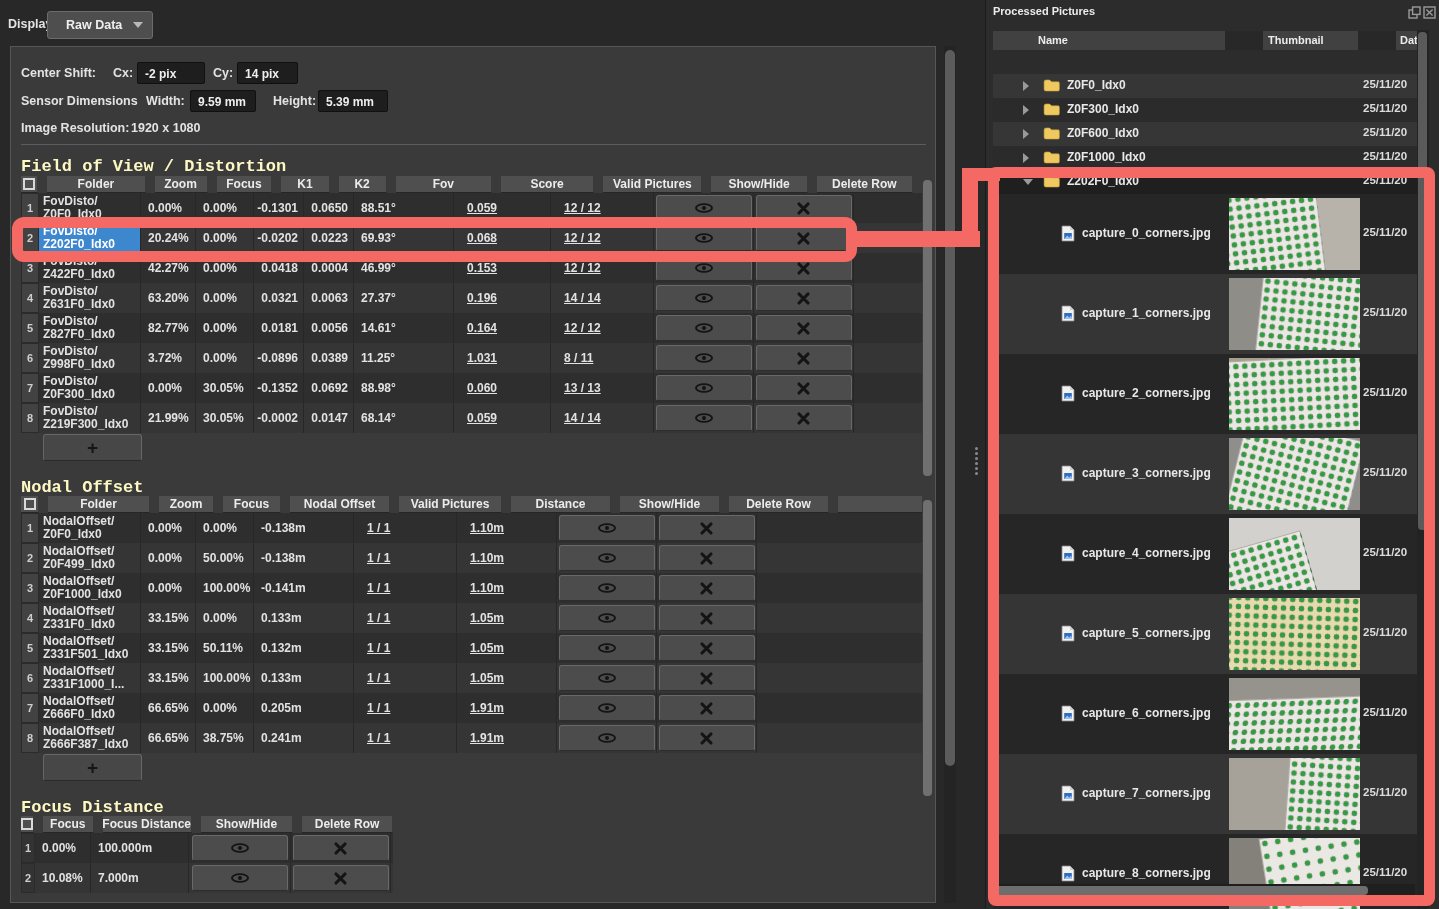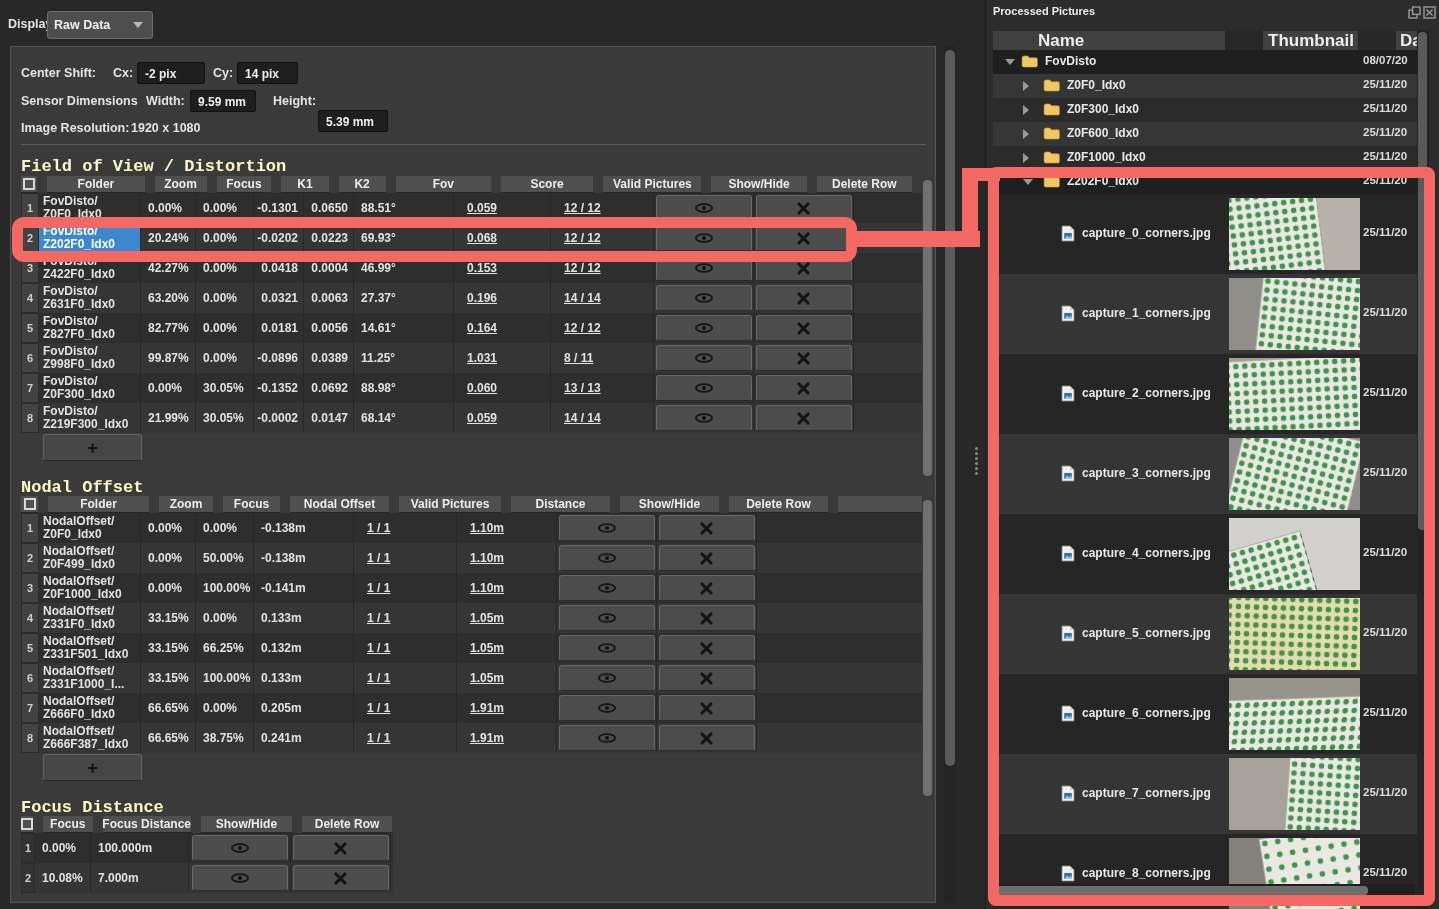--- a/index.html
+++ b/index.html
@@ -2,21 +2,21 @@
 <html><head>
 <meta charset="utf-8">
 <style>
   html,body{margin:0;padding:0;background:#1f1f1f;}
   .stage{position:relative;width:1439px;height:909px;background:#282828;overflow:hidden;
          font-family:"Liberation Sans",sans-serif;color:#e6e6e6;font-weight:700;}
   
   .lbl{position:absolute;font-size:12.5px;color:#e3e3e3;line-height:22px;white-space:nowrap;}
   .combo{position:absolute;left:47px;top:11px;width:104px;height:26px;background:#4e4e4e;
          border:1px solid #6b6b6b;border-radius:3px;display:flex;align-items:center;}
-  .combo .val{font-size:12.5px;color:#efefef;padding-left:6px;flex:1;}
+  .combo .val{font-size:12.5px;color:#efefef;padding-left:18px;flex:1;}
   .caret{width:0;height:0;border-left:5px solid transparent;border-right:5px solid transparent;
          border-top:6px solid #b9b9b9;margin-right:9px;}
   
   .lpanel{position:absolute;left:10px;top:46px;width:926px;height:857px;background:#3a3a3a;
           border:1px solid #565656;box-sizing:border-box;}
   .inp{position:absolute;height:22px;background:#1e1e1e;border:1px solid #101010;border-radius:2px;
        color:#efefef;font-size:12px;line-height:22px;padding-left:7px;box-sizing:border-box;}
   .hr{position:absolute;left:10px;width:905px;height:1px;background:#5c5c5c;}
   .sect{position:absolute;left:10px;font-size:17px;color:#fef9c3;font-family:Liberation Mono, monospace;}
   
@@ -64,21 +64,21 @@
   .msb-thumb{position:absolute;left:945px;top:50px;width:10px;height:716px;background:#5c5c5c;border-radius:5px;}
   .grip{position:absolute;left:975px;top:447px;display:flex;flex-direction:column;gap:2px;}
   .grip i{width:3px;height:3px;border-radius:50%;background:#8a8a8a;display:block;}
   
   .rpanel{position:absolute;left:985px;top:0;width:454px;height:909px;background:#2c2c2c;
           border-left:1px solid #1c1c1c;box-sizing:border-box;}
   .rtitle{position:absolute;left:7px;top:5px;font-size:11px;color:#ececec;}
   .wicon{position:absolute;top:6px;width:13px;height:13px;}
   .plist{position:absolute;left:7px;top:31px;width:425px;height:878px;overflow:hidden;}
   .phead{position:absolute;left:0;top:0;width:425px;height:19px;background:#414141;}
-  .phead span{position:absolute;top:0;line-height:19px;font-size:17px;color:#ececec;white-space:nowrap;padding-left:37px;}
+  .phead span{position:absolute;top:0;line-height:19px;font-size:11px;color:#ececec;white-space:nowrap;padding-left:37px;}
   .psep{position:absolute;top:0;width:1px;height:19px;background:#282828;}
   .prow{position:absolute;left:0;width:425px;height:24px;}
   .prow.dk{background:#1f1f1f;} .prow.lt{background:#363636;} .prow.md{background:#2b2b2b;}
   .crow{position:absolute;left:0;width:425px;height:80px;}
   .crow.cdk{background:#262626;} .crow.clt{background:#353535;}
   .pname{position:absolute;font-size:12px;color:#e8e8e8;white-space:nowrap;}
   .pdate{position:absolute;left:370px;font-size:11.5px;color:#dcdcdc;white-space:nowrap;}
   .arr-d{position:absolute;width:0;height:0;border-left:5px solid transparent;border-right:5px solid transparent;
          border-top:6px solid #9a9a9a;}
   .arr-r{position:absolute;width:0;height:0;border-top:5px solid transparent;border-bottom:5px solid transparent;
@@ -125,21 +125,21 @@
     <span class="lbl" style="left:10px;top:15px;">Center Shift:</span>
     <span class="lbl" style="left:102px;top:15px;">Cx:</span>
     <div class="inp" style="left:126px;top:15px;width:68px;">-2 pix</div>
     <span class="lbl" style="left:202px;top:15px;">Cy:</span>
     <div class="inp" style="left:226px;top:15px;width:61px;">14 pix</div>
 
     <span class="lbl" style="left:10px;top:43px;">Sensor Dimensions</span>
     <span class="lbl" style="left:135px;top:43px;">Width:</span>
     <div class="inp" style="left:179px;top:43px;width:66px;">9.59 mm</div>
     <span class="lbl" style="left:262px;top:43px;">Height:</span>
-    <div class="inp" style="left:307px;top:43px;width:70px;margin-top:20px;">5.39 mm</div>
+    <div class="inp" style="left:307px;top:43px;width:70px;">5.39 mm</div>
 
     <span class="lbl" style="left:10px;top:70px;">Image Resolution:</span>
     <span class="lbl" style="left:120px;top:70px;">1920 x 1080</span>
 
     <div class="hr" style="top:97px;"></div>
 
     <div class="sect" style="top:110px;">Field of View / Distortion</div>
     <div class="tbl" id="fov-table" style="left:10px;top:129px;width:901px;">
         <div class="thead">
           <div class="hcell cnum">
@@ -306,21 +306,21 @@
             </div>
           </div>
           <div class="cell cfill"></div>
         </div>
         <div class="trow alt">
           <div class="cell cnum">6</div>
           <div class="cell cfolder">
             <div class="fl">FovDisto/</div>
             <div class="fl">Z998F0_Idx0</div>
           </div>
-          <div class="cell czoom pl6">99.87%</div>
+          <div class="cell czoom pl6">3.72%</div>
           <div class="cell cfocus pl6">0.00%</div>
           <div class="cell ck1 ralign">-0.0896</div>
           <div class="cell ck2 ralign">0.0389</div>
           <div class="cell cfov pl6">11.25°</div>
           <div class="cell cscore pl14">1.031</div>
           <div class="cell cvalid pl14">8 / 11</div>
           <div class="cell cshow bcell">
             <div class="ebtn">
               <svg class="ico" viewBox="0 0 26 12">
                 <ellipse cx="13" cy="6" rx="9.5" ry="4.6" fill="none" stroke="#141414" stroke-width="2.2"></ellipse>
@@ -531,21 +531,21 @@
           </div>
           <div class="cell cfill"></div>
         </div>
         <div class="trow">
           <div class="cell cnum">5</div>
           <div class="cell cfolder">
             <div class="fl">NodalOffset/</div>
             <div class="fl">Z331F501_Idx0</div>
           </div>
           <div class="cell czoom pl6">33.15%</div>
-          <div class="cell cfocus pl6">66.25%</div>
+          <div class="cell cfocus pl6">50.11%</div>
           <div class="cell coff pl6">0.132m</div>
           <div class="cell cvalid pl14">1 / 1</div>
           <div class="cell cdist pl14">1.05m</div>
           <div class="cell cshow bcell">
             <div class="ebtn">
               <svg class="ico" viewBox="0 0 26 12">
                 <ellipse cx="13" cy="6" rx="9.5" ry="4.6" fill="none" stroke="#141414" stroke-width="2.2"></ellipse>
                 <circle cx="13" cy="6" r="2.4" fill="#141414"></circle>
               </svg>
             </div>
@@ -725,28 +725,20 @@
       <path d="M3.4 3.4 L9.6 9.6 M9.6 3.4 L3.4 9.6" stroke="#9a9a9a" stroke-width="1.4"></path>
     </svg>
     <div class="plist" id="plist">
       <div class="phead">
         <span style="left:8px;">Name</span>
         <span style="left:238px;">Thumbnail</span>
         <span style="left:370px;">Date Mod</span>
         <span class="psep" style="left:232px;"></span>
         <span class="psep" style="left:365px;"></span>
       </div>
-    <div class="prow dk" style="top: 19px;">
-          <div class="arr-d" style="left: 12px; top: 9px;"></div>
-          <svg class="fico" viewBox="0 0 18 14" width="17" height="13" style="left: 28px; top: 5px;">
-            <path d="M1 3 q0-2 2-2 h4 l2 2 h7 q1.5 0 1.5 1.5 v7 q0 1.5 -1.5 1.5 h-13 q-2 0 -2-2 z" fill="#efc95f" stroke="#b7983c" stroke-width="0.6"></path>
-          </svg>
-          <div class="pname" style="left: 52px; top: 4px;">FovDisto</div>
-          <div class="pdate" style="top: 4px;">08/07/20</div>
-        </div>
         <div class="prow lt" style="top: 43px;">
           <div class="arr-r" style="left: 30px; top: 7px;"></div>
           <svg class="fico" viewBox="0 0 18 14" width="17" height="13" style="left: 50px; top: 5px;">
             <path d="M1 3 q0-2 2-2 h4 l2 2 h7 q1.5 0 1.5 1.5 v7 q0 1.5 -1.5 1.5 h-13 q-2 0 -2-2 z" fill="#efc95f" stroke="#b7983c" stroke-width="0.6"></path>
           </svg>
           <div class="pname" style="left: 74px; top: 4px;">Z0F0_Idx0</div>
           <div class="pdate" style="top: 4px;">25/11/20</div>
         </div>
         <div class="prow md" style="top: 67px;">
           <div class="arr-r" style="left: 30px; top: 7px;"></div>

